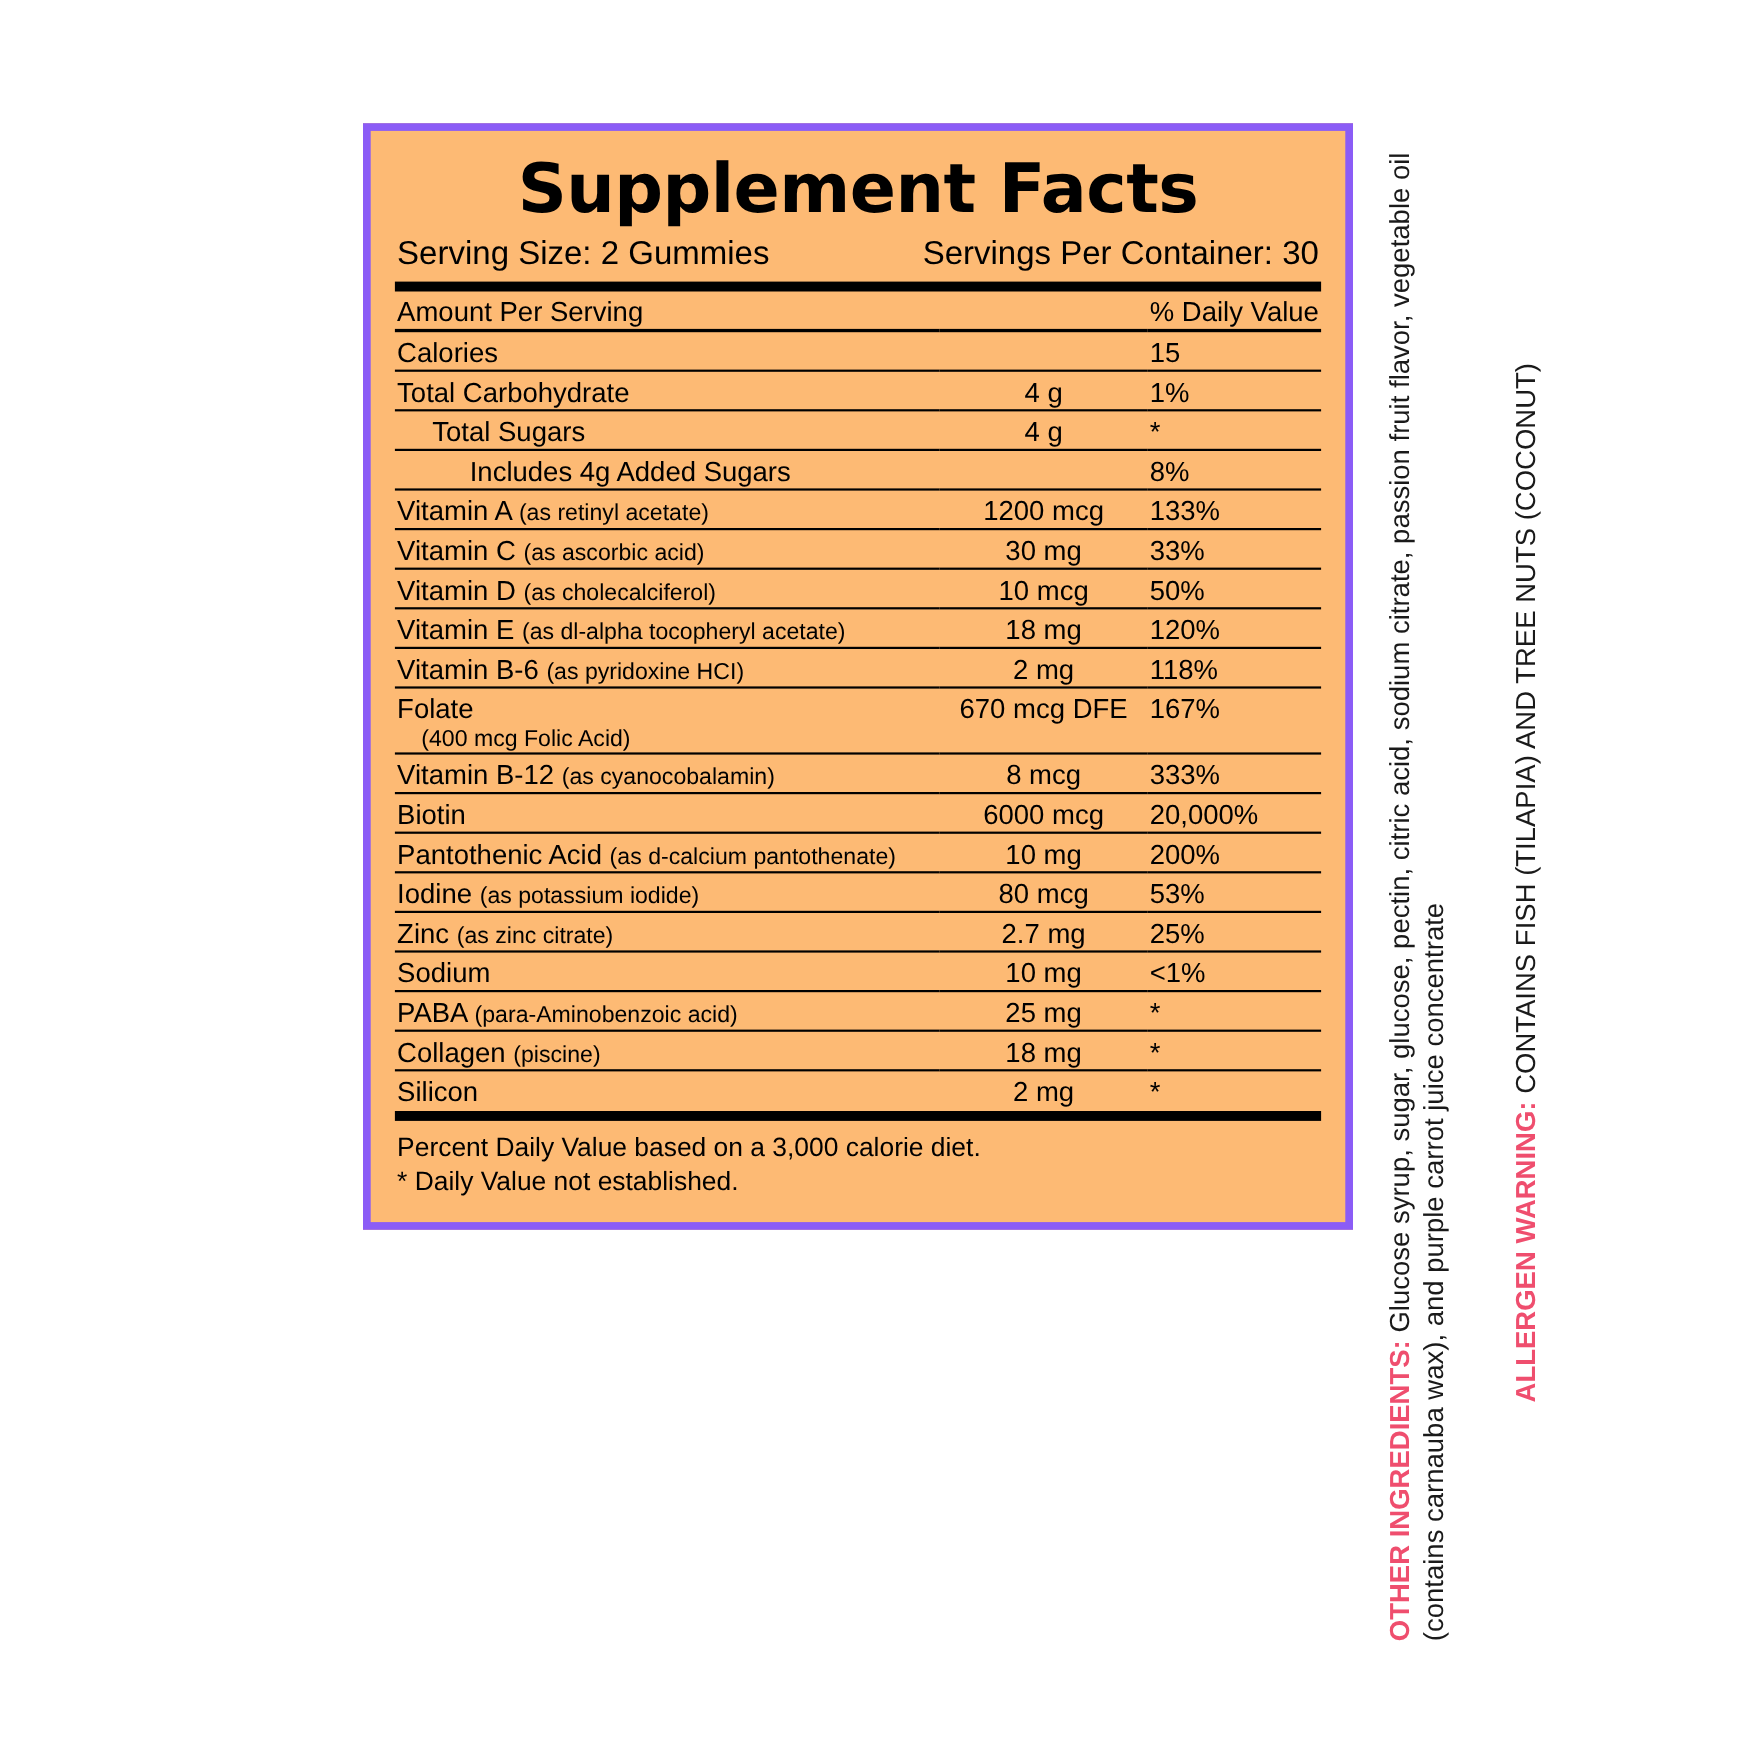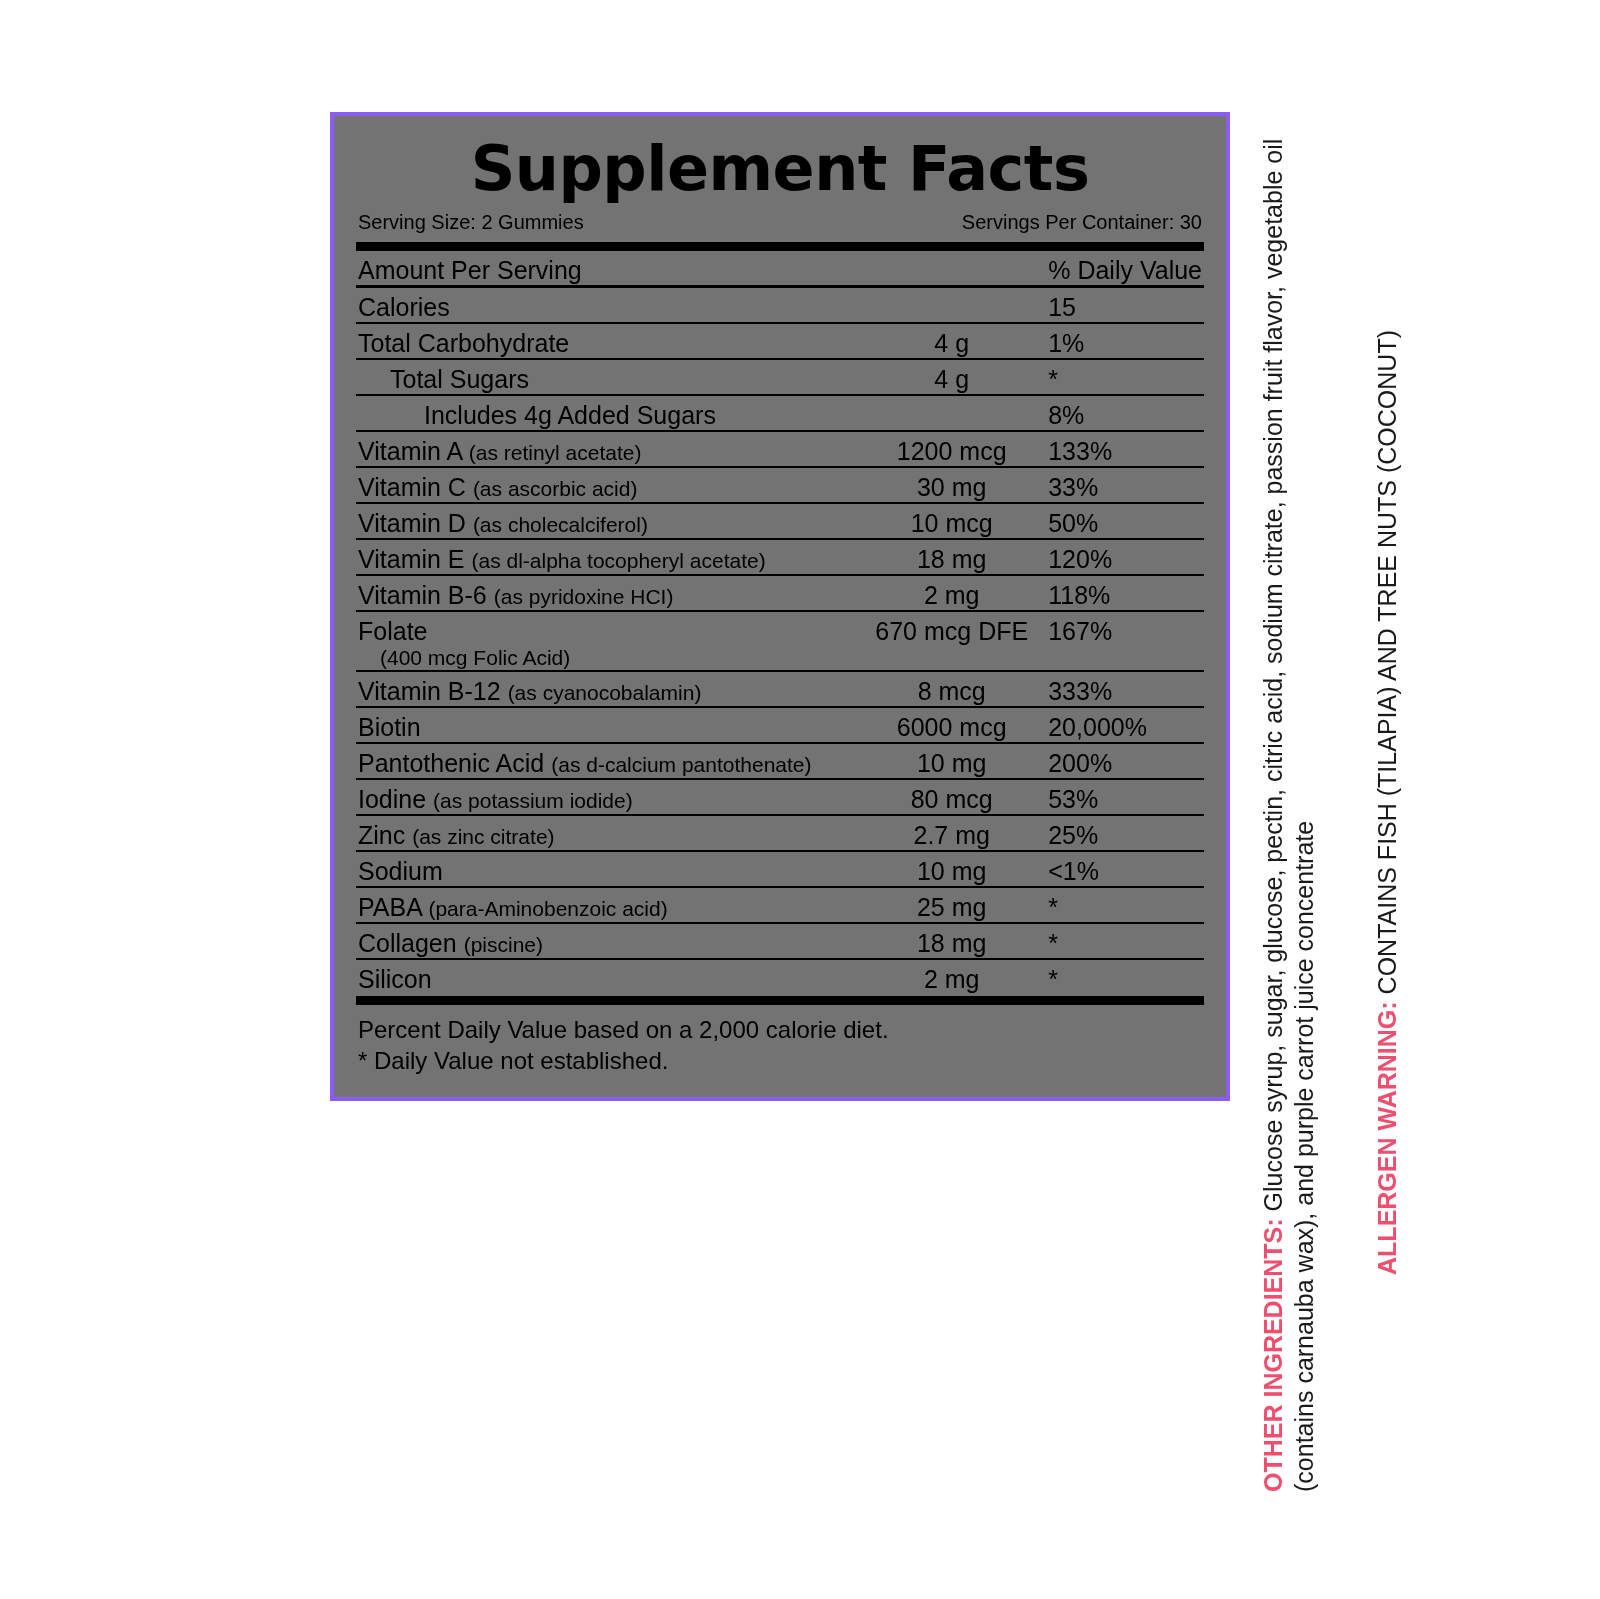--- a/index.html
+++ b/index.html
@@ -23,37 +23,37 @@
     align-items: flex-start;
   }
 
   
   .panel {
     position: absolute;
     left: 330px;
     top: 112px;
     width: 900px;
     box-sizing: border-box;
-    border: 4px solid #8b5cf6;
-    background: #737373;
+    border: 7px solid #8b5cf6;
+    background: #fdba74;
     padding: 14px 22px 18px 22px;
   }
   .sf-title {
     text-align: center;
     font-size: 62px;
     font-weight: bold;
     letter-spacing: -0.5px;
     line-height: 1.05;
     margin: 6px 0 2px 0;
     font-family: "DejaVu Sans", sans-serif;
   }
   .serving-row {
     display: flex;
     justify-content: space-between;
-    font-size: 20px;
+    font-size: 30px;
     padding: 8px 2px 6px 2px;
     text-align: right;
   }
   .rule-thick {
     border-top: 9px solid #000;
     margin: 2px 0 0 0;
   }
 
   table.facts {
     width: 100%;
@@ -248,21 +248,21 @@
             <td class="nutrient"><span>Silicon</span></td>
             <td class="amount">2 mg</td>
             <td class="dv">*</td>
           </tr>
         </tbody>
     </table>
 
     <div class="footer-rule"></div>
 
     <div class="footnotes">
-      <div>Percent Daily Value based on a 2,000 calorie diet.</div>
+      <div>Percent Daily Value based on a 3,000 calorie diet.</div>
       <div>* Daily Value not established.</div>
     </div>
   </div>
 
   <div id="other-ingredients-block" class="side-text">
     <div class="vert"><span class="label-pink">OTHER INGREDIENTS:</span><span class="body-dark"> Glucose syrup, sugar, glucose, pectin, citric acid, sodium citrate, passion fruit flavor, vegetable oil (contains carnauba wax), and purple carrot juice concentrate</span></div>
   </div>
 
   <div id="allergen-block" class="side-text">
     <div class="vert"><span class="label-pink">ALLERGEN WARNING:</span><span class="body-dark"> CONTAINS FISH (TILAPIA) AND TREE NUTS (COCONUT)</span></div>

